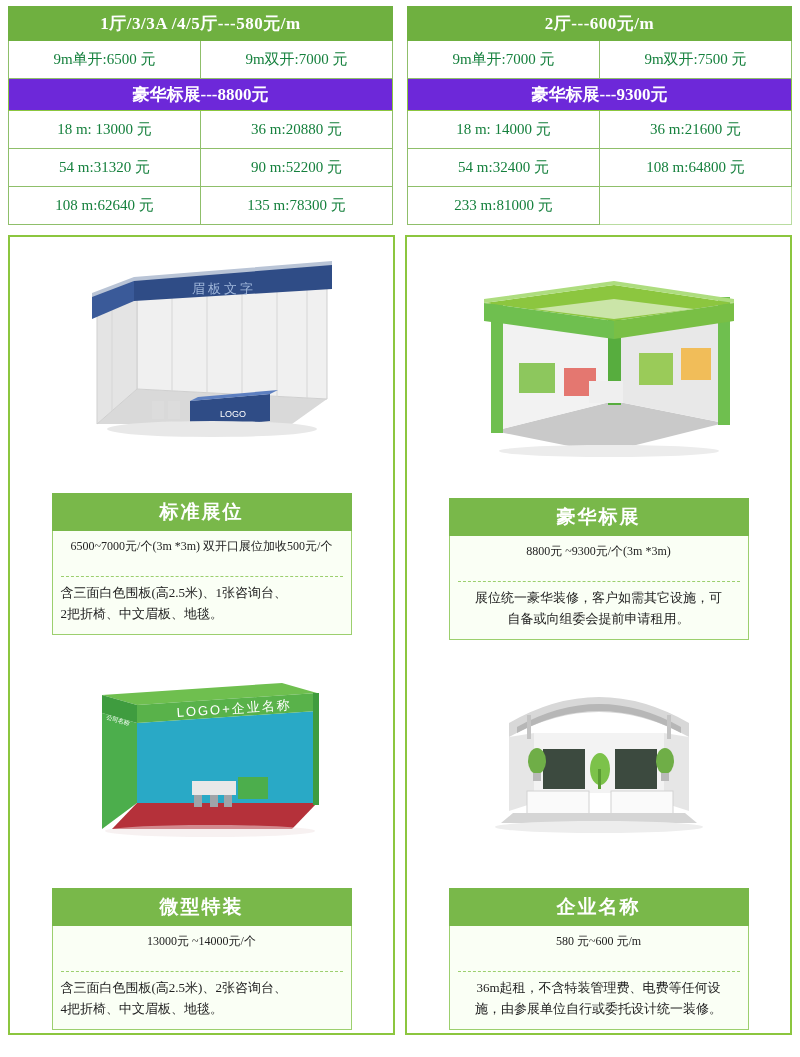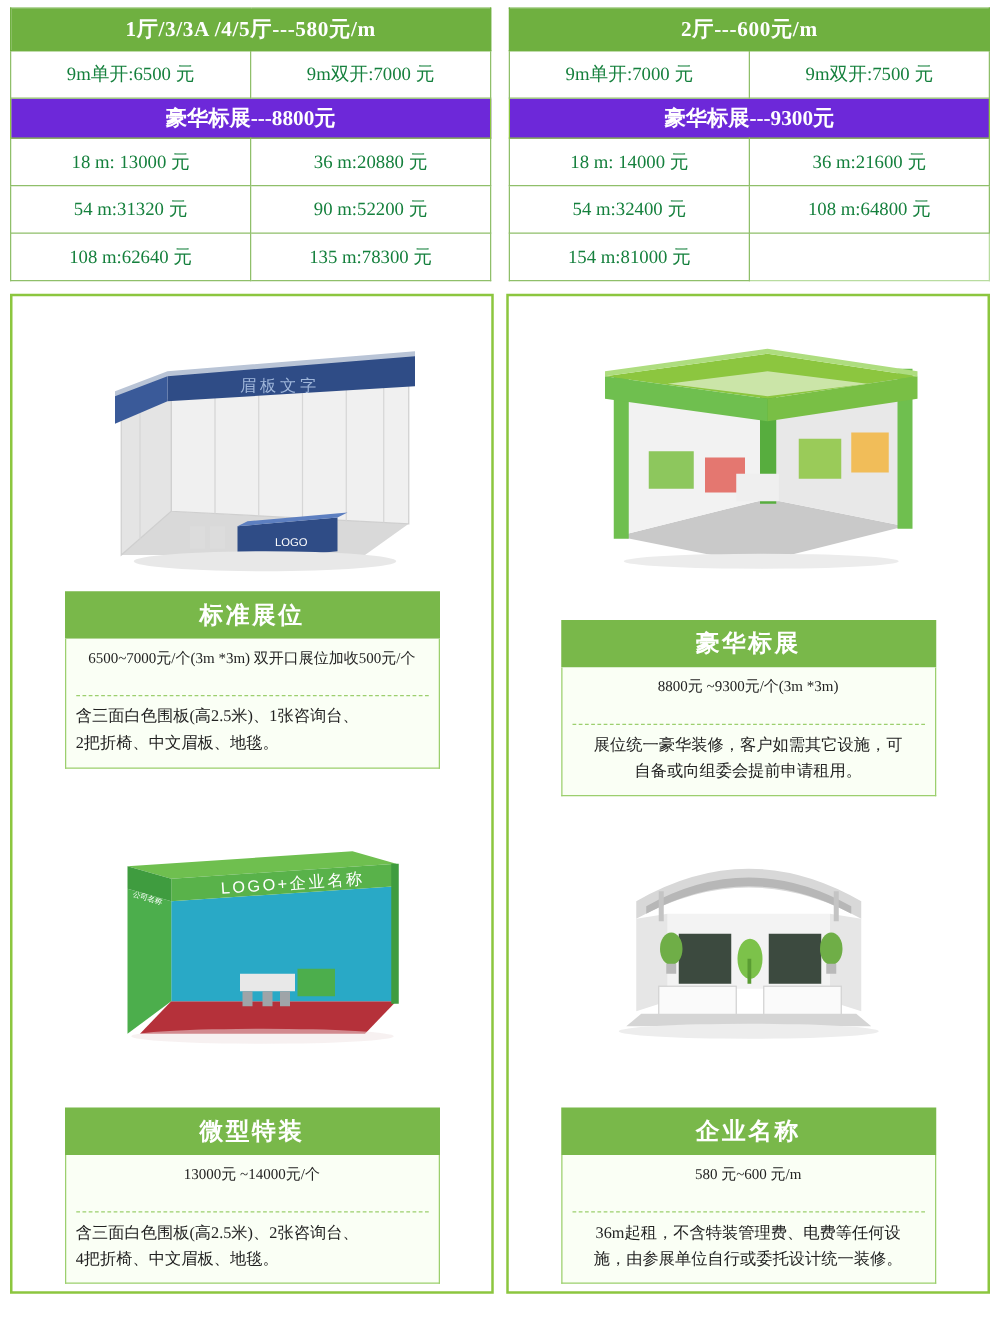--- a/index.html
+++ b/index.html
@@ -74,21 +74,21 @@
     padding: 8px 6px;
     display: flex;
     flex-direction: column;
     justify-content: flex-start;
   }
   .booth-block {
     height: 50%;
     display: flex;
     flex-direction: column;
     align-items: center;
-    justify-content: center;
+    justify-content: space-between;
     padding-top: 4px;
   }
   .booth-block.shift { padding-top: 18px; gap: 31px; }
 
   .art {
     height: 200px;
     width: 320px;
     position: relative;
     margin-bottom: 4px;
   }
@@ -186,21 +186,21 @@
         </tr>
         <tr>
           <td>18 m: 14000 元</td>
           <td>36 m:21600 元</td>
         </tr>
         <tr>
           <td>54 m:32400 元</td>
           <td>108 m:64800 元</td>
         </tr>
         <tr>
-          <td>154 m:81000 元</td>
+          <td>233 m:81000 元</td>
           <td class="empty"></td>
         </tr>
       </tbody>
         </table>
     </div>
   </div>
 
   <div class="panels">
 
     <div class="panel">

